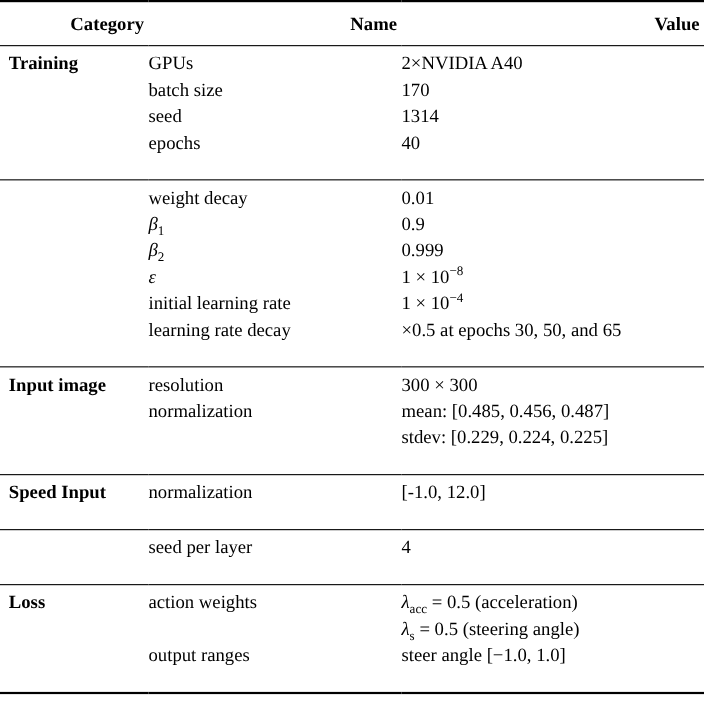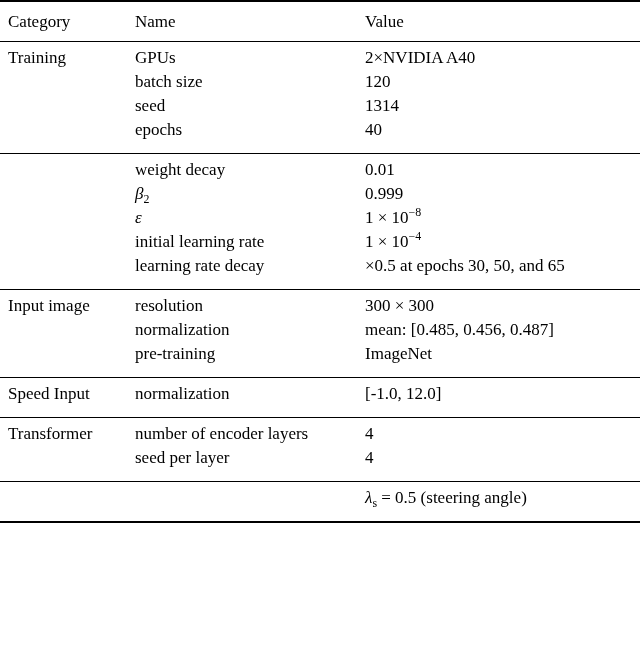--- a/index.html
+++ b/index.html
@@ -28,28 +28,29 @@
     col.c3 { width: auto; }
     th, td {
       text-align: left;
       vertical-align: top;
       padding: 1px 4px 1px 0;
       line-height: 22px;
       white-space: nowrap;
     }
     th:first-child, td:first-child { padding-left: 8px; }
     thead th {
-      font-weight: normal;
+      font-weight: bold;
       padding-top: 9px;
       padding-bottom: 8px;
+      text-align: right;
     }
     tbody { border-top: 1.4px solid #000; }
     tbody tr:first-child td { padding-top: 5px; }
-    tbody tr:last-child td { padding-bottom: 12px; }
-    td.cat { font-weight: normal; }
+    tbody tr:last-child td { padding-bottom: 22px; }
+    td.cat { font-weight: bold; }
     sub, sup {
       font-size: 70%;
       line-height: 0;
     }
     i { font-style: italic; }
   </style>
 </head>
 <body>
 
 <div class="page">
@@ -68,38 +69,43 @@
     </thead>
   <tbody>
         <tr>
           <td class="cat">Training</td>
           <td>GPUs</td>
           <td>2×NVIDIA A40</td>
         </tr>
         <tr>
           <td class="cat"></td>
           <td>batch size</td>
-          <td>120</td>
+          <td>170</td>
         </tr>
         <tr>
           <td class="cat"></td>
           <td>seed</td>
           <td>1314</td>
         </tr>
         <tr>
           <td class="cat"></td>
           <td>epochs</td>
           <td>40</td>
         </tr>
       </tbody>
       <tbody>
         <tr>
           <td class="cat"></td>
           <td>weight decay</td>
           <td>0.01</td>
+        </tr>
+        <tr>
+          <td class="cat"></td>
+          <td><i>β</i><sub>1</sub></td>
+          <td>0.9</td>
         </tr>
         <tr>
           <td class="cat"></td>
           <td><i>β</i><sub>2</sub></td>
           <td>0.999</td>
         </tr>
         <tr>
           <td class="cat"></td>
           <td><i>ε</i></td>
           <td>1 × 10<sup>−8</sup></td>
@@ -121,44 +127,49 @@
           <td>resolution</td>
           <td>300 × 300</td>
         </tr>
         <tr>
           <td class="cat"></td>
           <td>normalization</td>
           <td>mean: [0.485, 0.456, 0.487]</td>
         </tr>
         <tr>
           <td class="cat"></td>
-          <td>pre-training</td>
-          <td>ImageNet</td>
+          <td></td>
+          <td>stdev: [0.229, 0.224, 0.225]</td>
         </tr>
       </tbody>
       <tbody>
         <tr>
           <td class="cat">Speed Input</td>
           <td>normalization</td>
           <td>[-1.0, 12.0]</td>
         </tr>
       </tbody>
       <tbody>
         <tr>
-          <td class="cat">Transformer</td>
-          <td>number of encoder layers</td>
-          <td>4</td>
-        </tr>
-        <tr>
           <td class="cat"></td>
           <td>seed per layer</td>
           <td>4</td>
         </tr>
       </tbody>
       <tbody>
         <tr>
+          <td class="cat">Loss</td>
+          <td>action weights</td>
+          <td><i>λ</i><sub>acc</sub> = 0.5 (acceleration)</td>
+        </tr>
+        <tr>
           <td class="cat"></td>
           <td></td>
           <td><i>λ</i><sub>s</sub> = 0.5 (steering angle)</td>
+        </tr>
+        <tr>
+          <td class="cat"></td>
+          <td>output ranges</td>
+          <td>steer angle [−1.0, 1.0]</td>
         </tr>
       </tbody>
     </table>
 </div>
 
 </body></html>

